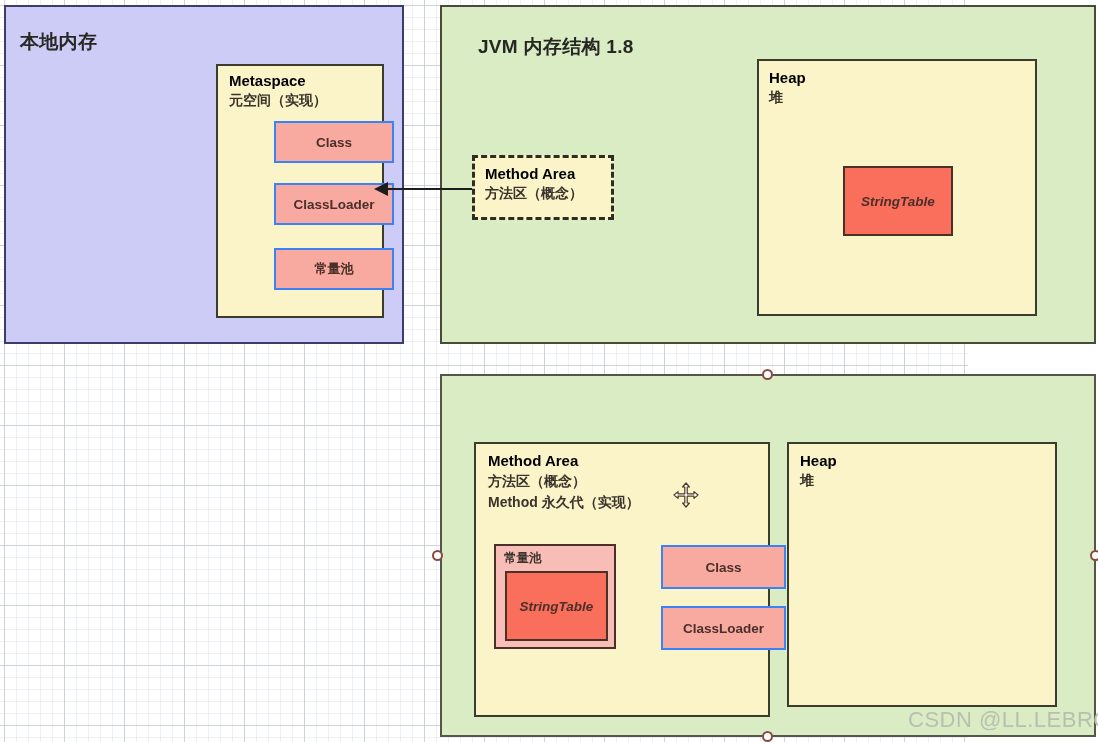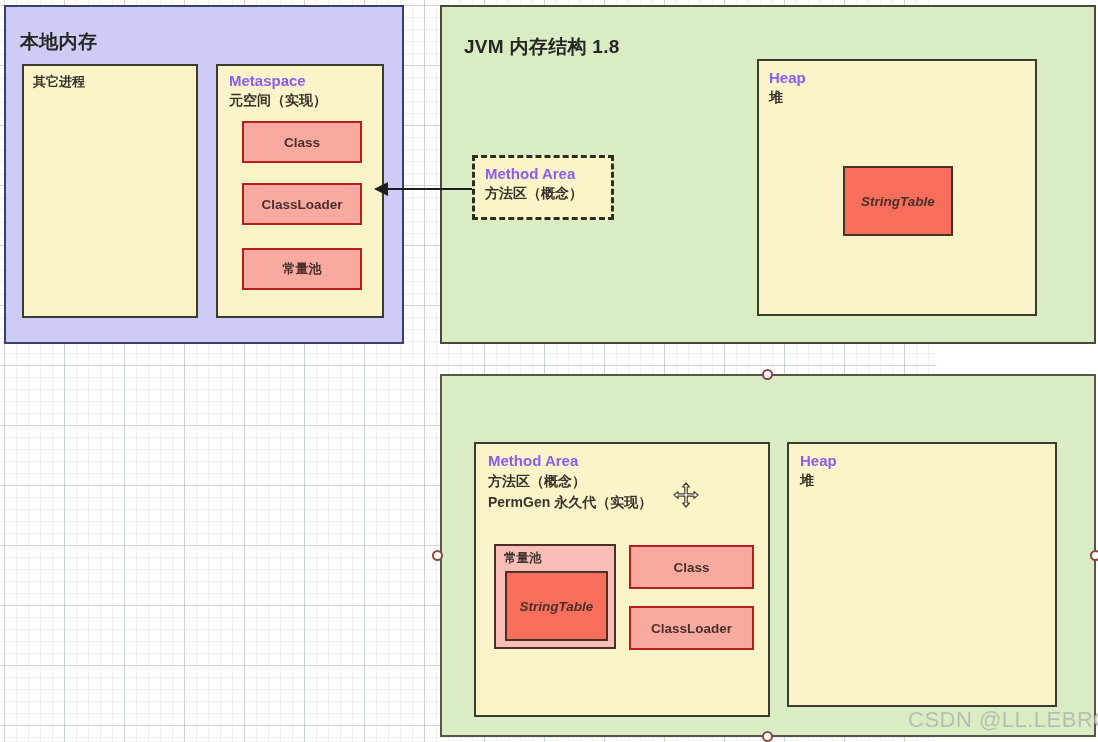--- a/index.html
+++ b/index.html
@@ -18,20 +18,21 @@
       linear-gradient(to right, rgba(200,205,215,0.30) 1px, transparent 1px),
       linear-gradient(to bottom, rgba(200,205,215,0.30) 1px, transparent 1px),
       linear-gradient(to right, rgba(170,178,192,0.55) 1px, transparent 1px),
       linear-gradient(to bottom, rgba(170,178,192,0.55) 1px, transparent 1px);
     background-size:
       12px 12px,
       12px 12px,
       60px 60px,
       60px 60px;
     background-position: 4px 5px, 4px 5px, 4px 5px, 4px 5px;
+    padding-left: 32px;
   }
   .box{position:absolute;box-sizing:border-box;}
 
   
   .panel-native{
     background:#ccccf7;
     border:2px solid #3d3d6b;
   }
   .panel-jvm{
     background:#d9ecc4;
@@ -42,21 +43,22 @@
   }
 
   
   .yellow{
     background:#fbf4c8;
     border:2px solid #3b3b2e;
   }
   
   .pink{
     background:#f8a9a0;
-    border:2px solid #b91c1c;
+    border:2px solid #3b82f6;
+    margin-left:32px;
   }
   .pink-light{
     background:#f9bdb7;
     border:2px solid #4a3128;
   }
   .red{
     background:#f96f5b;
     border:2px solid #4a3128;
     font-style:italic;
   }
@@ -71,21 +73,21 @@
     font-size:19px;
     font-weight:bold;
     color:#262622;
     letter-spacing:0.3px;
     white-space:nowrap;
   }
   .label-head{
     position:absolute;
     font-size:15px;
     font-weight:bold;
-    color:#8b5cf6;
+    color:#000000;
     white-space:nowrap;
   }
   .label-sub{
     position:absolute;
     font-size:14px;
     font-weight:bold;
     color:#3a332c;
     white-space:nowrap;
   }
   .label-plain{
@@ -151,44 +153,41 @@
   }
 </style>
 </head>
 <body>
 
 <div id="canvas">
 
   <div class="box panel-native" style="left:4px;top:5px;width:400px;height:339px;">
     <div class="title-cn" style="left:14px;top:22px;">本地内存</div>
 
-    <div class="box yellow" style="left:16px;top:57px;width:176px;height:254px;">
-      <div class="label-plain" style="left:9px;top:7px;">其它进程</div>
-    </div>
 
     <div class="box yellow" style="left:210px;top:57px;width:168px;height:254px;">
       <div class="label-head" style="left:11px;top:6px;">Metaspace</div>
       <div class="label-sub" style="left:11px;top:26px;">元空间（实现）</div>
 
       <div class="box pink" style="left:24px;top:55px;width:120px;height:42px;">
         <div class="box-center-label">Class</div>
       </div>
 
       <div class="box pink" style="left:24px;top:117px;width:120px;height:42px;">
         <div class="box-center-label">ClassLoader</div>
       </div>
 
       <div class="box pink" style="left:24px;top:182px;width:120px;height:42px;">
         <div class="box-center-label cn">常量池</div>
       </div>
     </div>
   </div>
 
   <div class="box panel-jvm" style="left:440px;top:5px;width:656px;height:339px;">
-    <div class="title-cn" style="left:22px;top:27px;">JVM 内存结构 1.8</div>
+    <div class="title-cn" style="left:36px;top:27px;">JVM 内存结构 1.8</div>
 
     <div class="box dashed" style="left:30px;top:148px;width:142px;height:65px;">
       <div class="label-head" style="left:10px;top:7px;">Method Area</div>
       <div class="label-sub" style="left:10px;top:27px;">方法区（概念）</div>
     </div>
 
     <div class="box yellow" style="left:315px;top:52px;width:280px;height:257px;">
       <div class="label-head" style="left:10px;top:8px;">Heap</div>
       <div class="label-sub" style="left:10px;top:28px;">堆</div>
 
@@ -199,21 +198,21 @@
   </div>
 
   <div class="arrow-line" style="left:381px;top:188px;width:91px;"></div>
   <div class="arrow-head" style="left:374px;top:182px;"></div>
 
   <div class="box panel-jvm selected" style="left:440px;top:374px;width:656px;height:363px;">
 
     <div class="box yellow" style="left:32px;top:66px;width:296px;height:275px;">
       <div class="label-head" style="left:12px;top:8px;">Method Area</div>
       <div class="label-sub" style="left:12px;top:29px;">方法区（概念）</div>
-      <div class="label-sub" style="left:12px;top:50px;">PermGen 永久代（实现）</div>
+      <div class="label-sub" style="left:12px;top:50px;">Method 永久代（实现）</div>
 
       <div class="box pink-light" style="left:18px;top:100px;width:122px;height:105px;">
         <div class="label-plain" style="left:8px;top:4px;font-size:12.5px;">常量池</div>
         <div class="box red" style="left:9px;top:25px;width:103px;height:70px;">
           <div class="box-center-label">StringTable</div>
         </div>
       </div>
 
       <div class="box pink" style="left:153px;top:101px;width:125px;height:44px;">
         <div class="box-center-label">Class</div>

